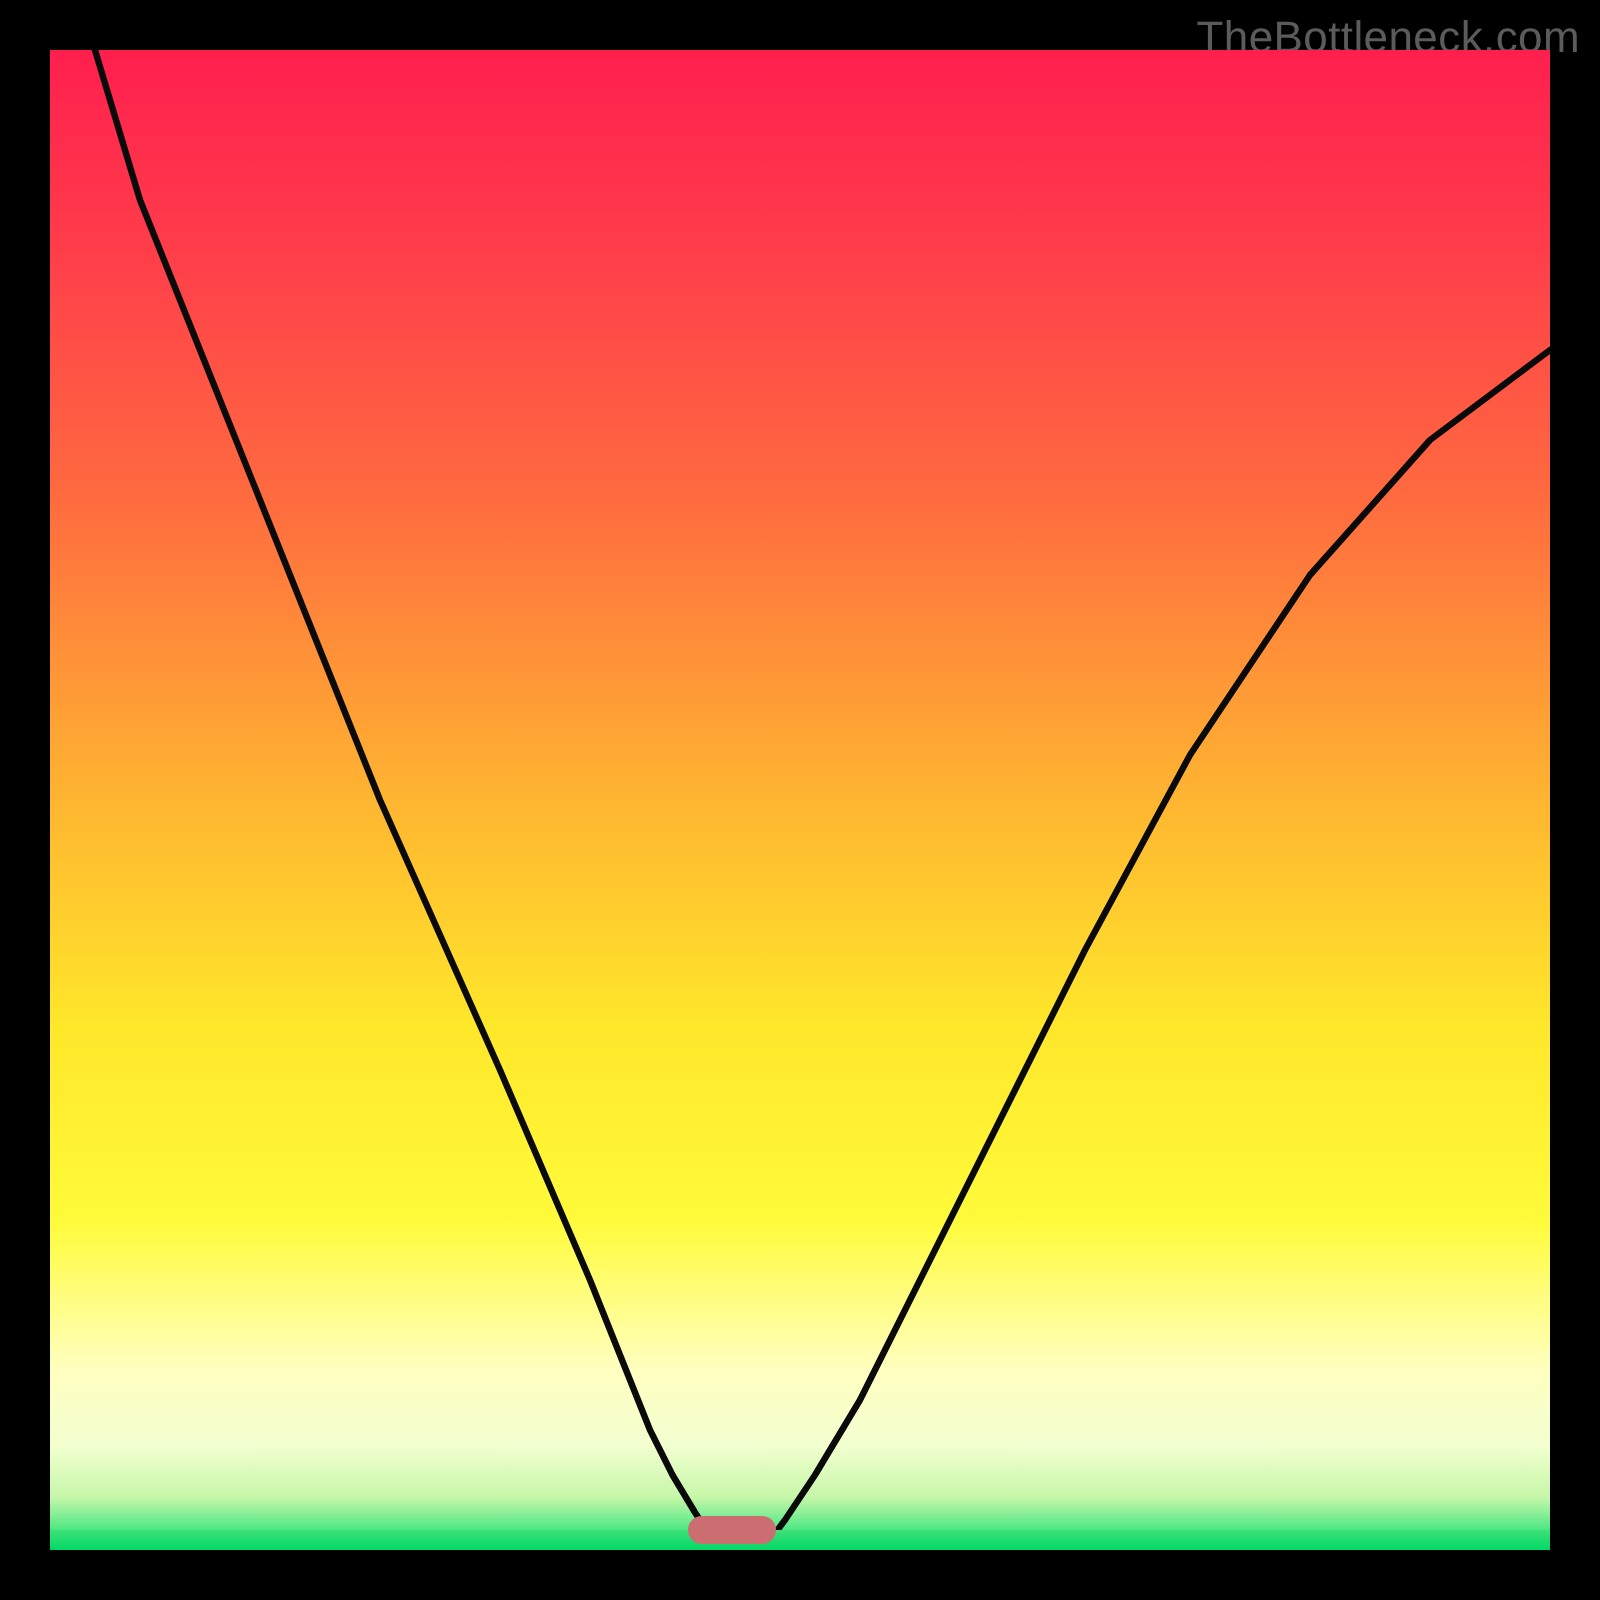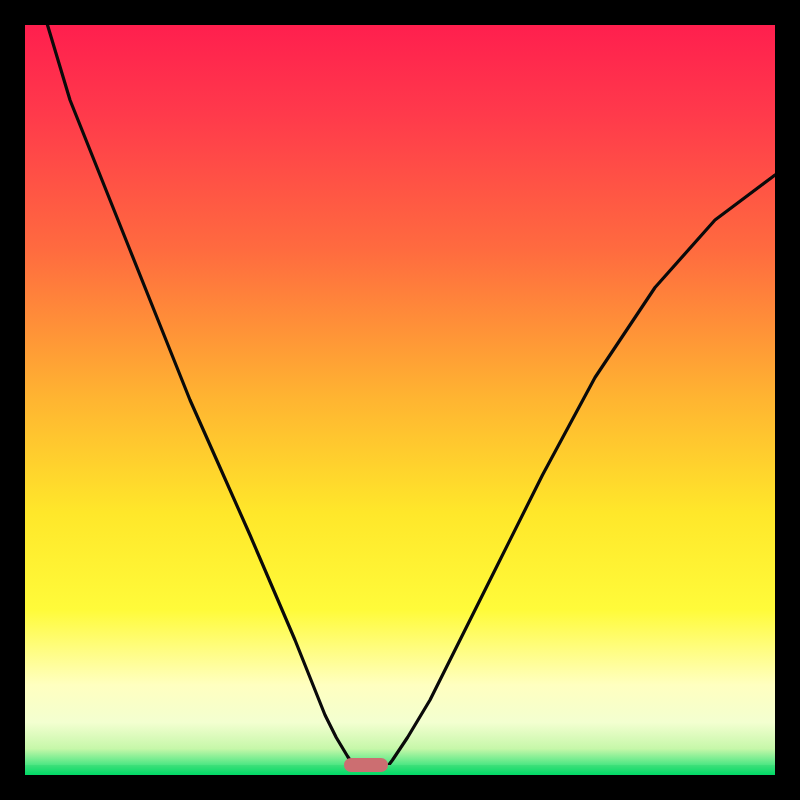--- a/index.html
+++ b/index.html
@@ -57,20 +57,21 @@
     border-radius: 7px;
     background: #cc6e71;
     transform: translate(-50%, 0);
   }
 </style>
 </head>
 <body>
 
 <div class="canvas">
 
+  <div class="watermark">TheBottleneck.com</div>
 
   <div class="plot-area">
 
     <svg class="gradient" viewBox="0 0 750 750" preserveAspectRatio="none" width="750" height="750">
       <defs>
         <linearGradient id="bg-grad" x1="0" y1="0" x2="0" y2="1">
             <stop offset="0%" stop-color="#ff1f4e"></stop>
             <stop offset="12%" stop-color="#ff3a4b"></stop>
             <stop offset="30%" stop-color="#ff6b3f"></stop>
             <stop offset="50%" stop-color="#ffb531"></stop>

